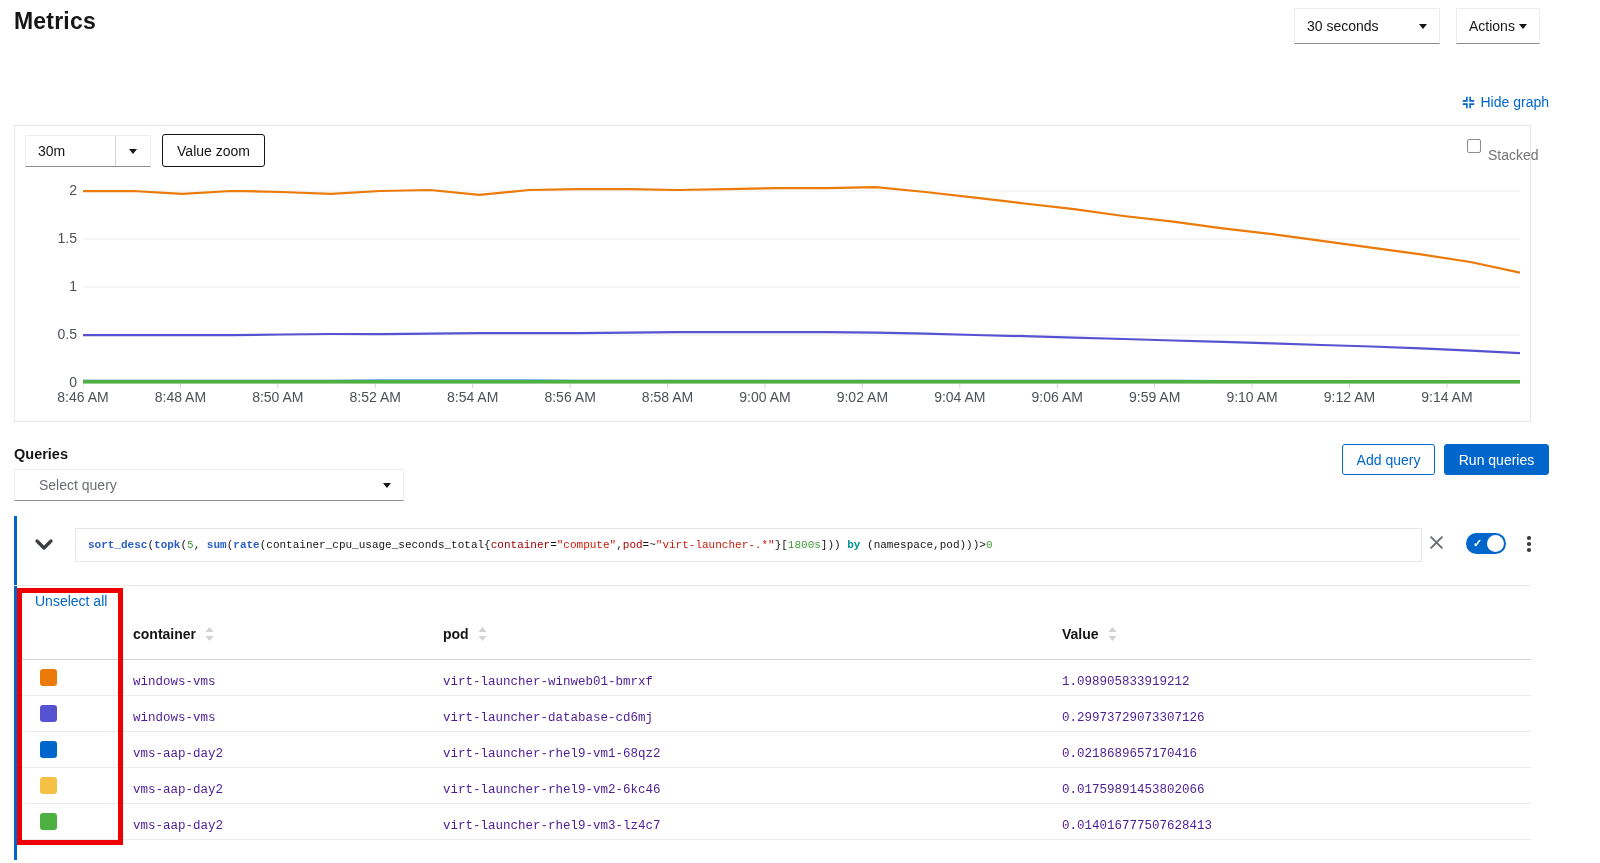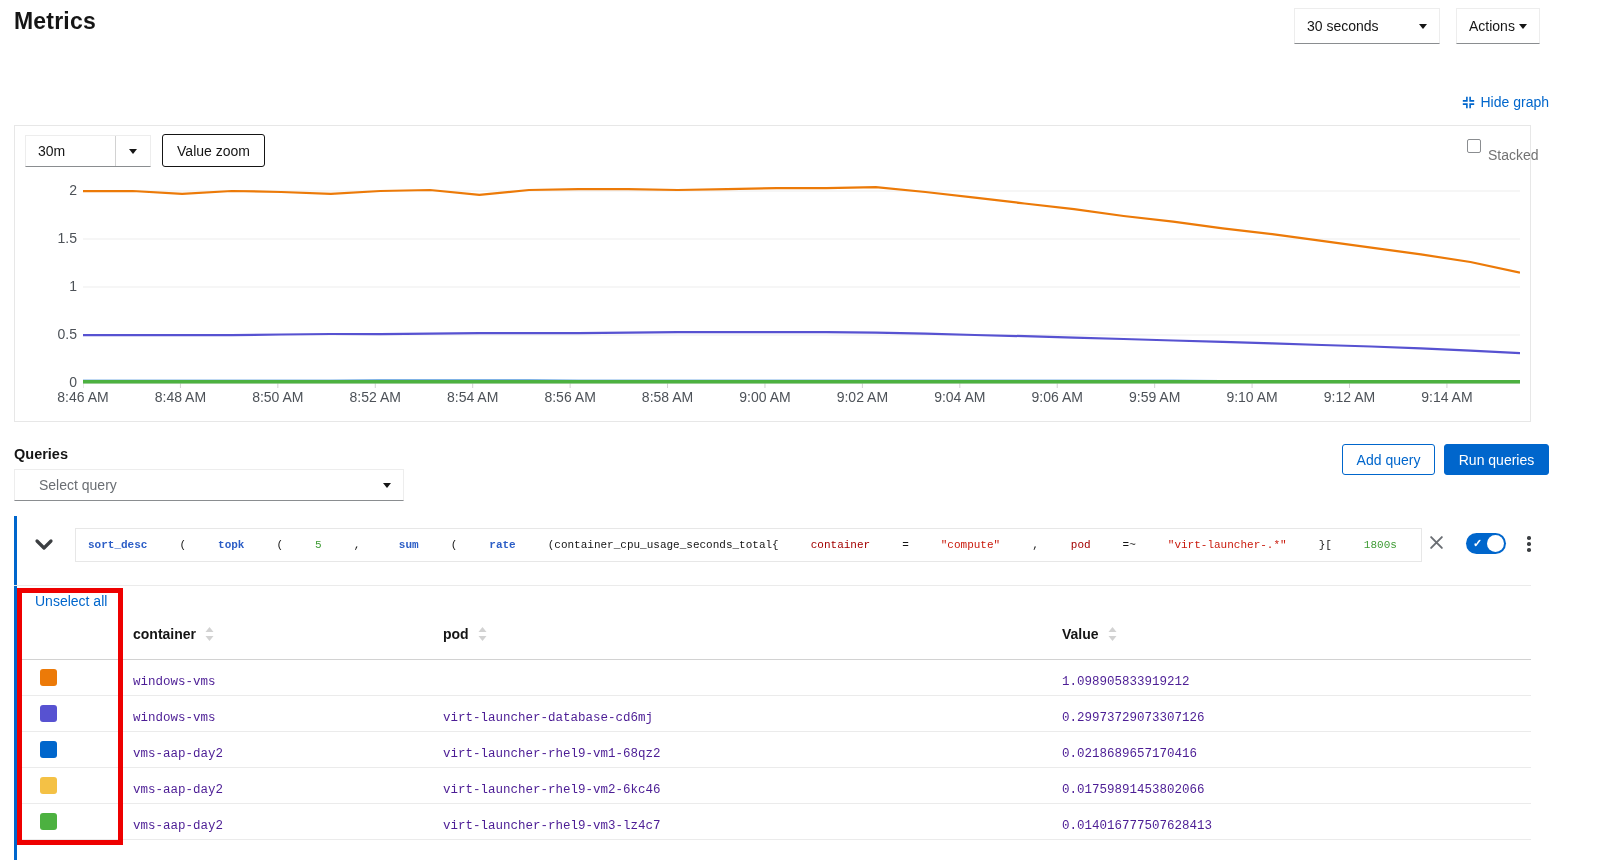--- a/index.html
+++ b/index.html
@@ -39,21 +39,21 @@
   .btn-primary { position:absolute; left:1444px; top:444px; width:105px; height:31px; background:#0066cc; border:1px solid #0066cc;
                  border-radius:3px; color:#fff; font-size:14px; font-family:"Liberation Sans",sans-serif; cursor:pointer; }
   .query-select { left:14px; top:469px; width:390px; height:32px; }
   .query-select .ph { color:#6a6e73;margin-left:12px; }
 
   .query-accent { position:absolute; left:14px; top:516px; width:3px; height:344px; background:#0066cc; }
   .expr-row-border { position:absolute; left:14px; top:585px; width:1517px; height:1px; background:#ebebeb; }
   .chevron-btn { position:absolute; left:30px; top:534px; width:28px; height:24px; background:none; border:none; cursor:pointer; }
   .expr-box { position:absolute; left:75px; top:528px; width:1347px; height:34px; border:1px solid #e7e7e7; background:#fff;
               display:flex; align-items:center; padding:0 12px; font-family:"Liberation Mono",monospace; font-size:11px;
-              white-space:pre; overflow:hidden; cursor:text;gap:32px; }
+              white-space:pre; overflow:hidden; cursor:text; }
   .tk-plain { color:#151515; }
   .tk-fn { color:#2b5dc6; font-weight:700; }
   .tk-kw { color:#009596; font-weight:700; }
   .tk-num { color:#3f9c35; }
   .tk-str { color:#c9190b; }
   .tk-lbl { color:#a30000; }
   .close-x { position:absolute; left:1427px; top:535px; width:18px; height:18px; background:none; border:none; cursor:pointer; }
   .switch { position:absolute; left:1466px; top:533px; width:40px; height:21px; border-radius:11px; background:#0066cc; cursor:pointer; }
   .switch .check { position:absolute; left:7px; top:3px; color:#fff; font-size:11px; font-weight:700; line-height:14px; }
   .switch .knob { position:absolute; right:2px; top:2px; width:17px; height:17px; border-radius:50%; background:#fff; }
@@ -223,20 +223,21 @@
         <svg width="9" height="14" viewBox="0 0 9 14">
           <path d="M4.5 0 L8.5 5 H0.5 Z" fill="#d2d2d2"></path>
           <path d="M4.5 14 L0.5 9 H8.5 Z" fill="#d2d2d2"></path>
         </svg>
       </div>
     </div>
   <div class="rows" id="rows">
       <div class="trow">
         <span class="swatch" style="background: rgb(236, 122, 8);"></span>
         <span class="cell" style="left: 113px;">windows-vms</span>
+        <span class="cell" style="left: 423px;">virt-launcher-winweb01-bmrxf</span>
         <span class="cell" style="left: 1042px;">1.098905833919212</span>
       </div>
       <div class="trow">
         <span class="swatch" style="background: rgb(87, 82, 209);"></span>
         <span class="cell" style="left: 113px;">windows-vms</span>
         <span class="cell" style="left: 423px;">virt-launcher-database-cd6mj</span>
         <span class="cell" style="left: 1042px;">0.29973729073307126</span>
       </div>
       <div class="trow">
         <span class="swatch" style="background: rgb(0, 102, 204);"></span>

